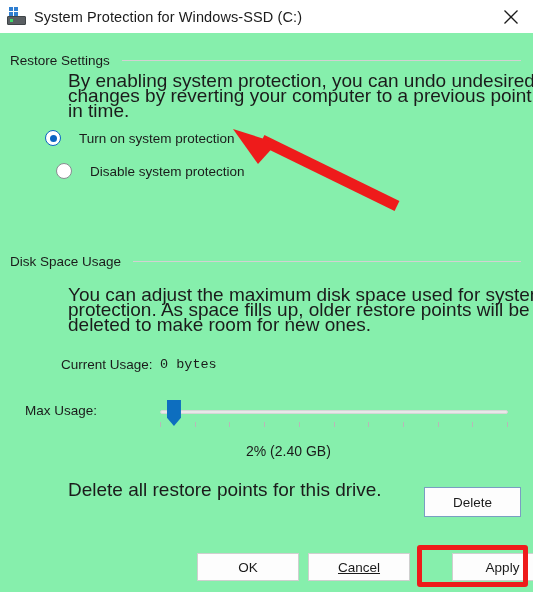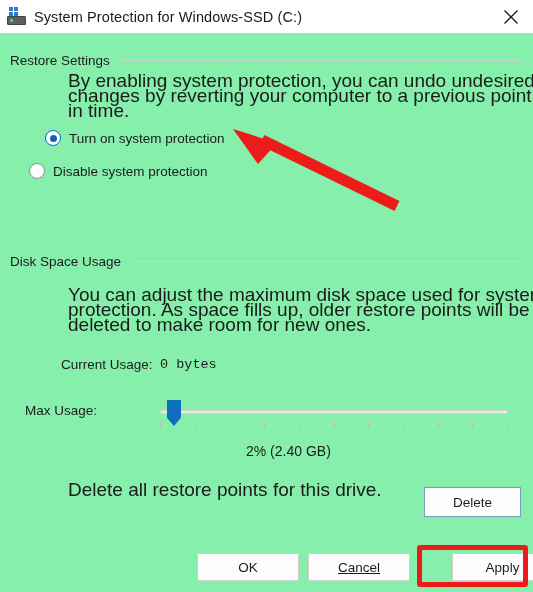--- a/index.html
+++ b/index.html
@@ -107,20 +107,21 @@
     line-height: 15px;
     margin-left: 43px;
   }
 
   
   .radio-row {
     position: absolute;
     display: flex;
     align-items: center;
     cursor: default;
+    gap: 10px;
   }
   .radio-mark {
     width: 16px;
     height: 16px;
     border-radius: 50%;
     box-sizing: border-box;
     flex: none;
     margin-right: 8px;
     position: relative;
     background: #ffffff;
@@ -279,21 +280,21 @@
     <span class="gline"></span>
   </div>
 
   <div class="body-text" style="left:25px; top:73px; width:470px;">By enabling system protection, you can undo undesired changes by reverting your computer to a previous point in time.</div>
 
   <div class="radio-row" style="left:45px; top:130px;">
     <span class="radio-mark on"></span>
     <span class="radio-label">Turn on system protection</span>
   </div>
 
-  <div class="radio-row" style="left:29px; top:163px;">
+  <div class="radio-row" style="left:56px; top:163px;">
     <span class="radio-mark off"></span>
     <span class="radio-label">Disable system protection</span>
   </div>
 
   <div class="group-header" style="top:254px;">
     <span class="glabel">Disk Space Usage</span>
     <span class="gline"></span>
   </div>
 
   <div class="body-text" style="left:25px; top:287px; width:487px;">You can adjust the maximum disk space used for system protection. As space fills up, older restore points will be deleted to make room for new ones.</div>

